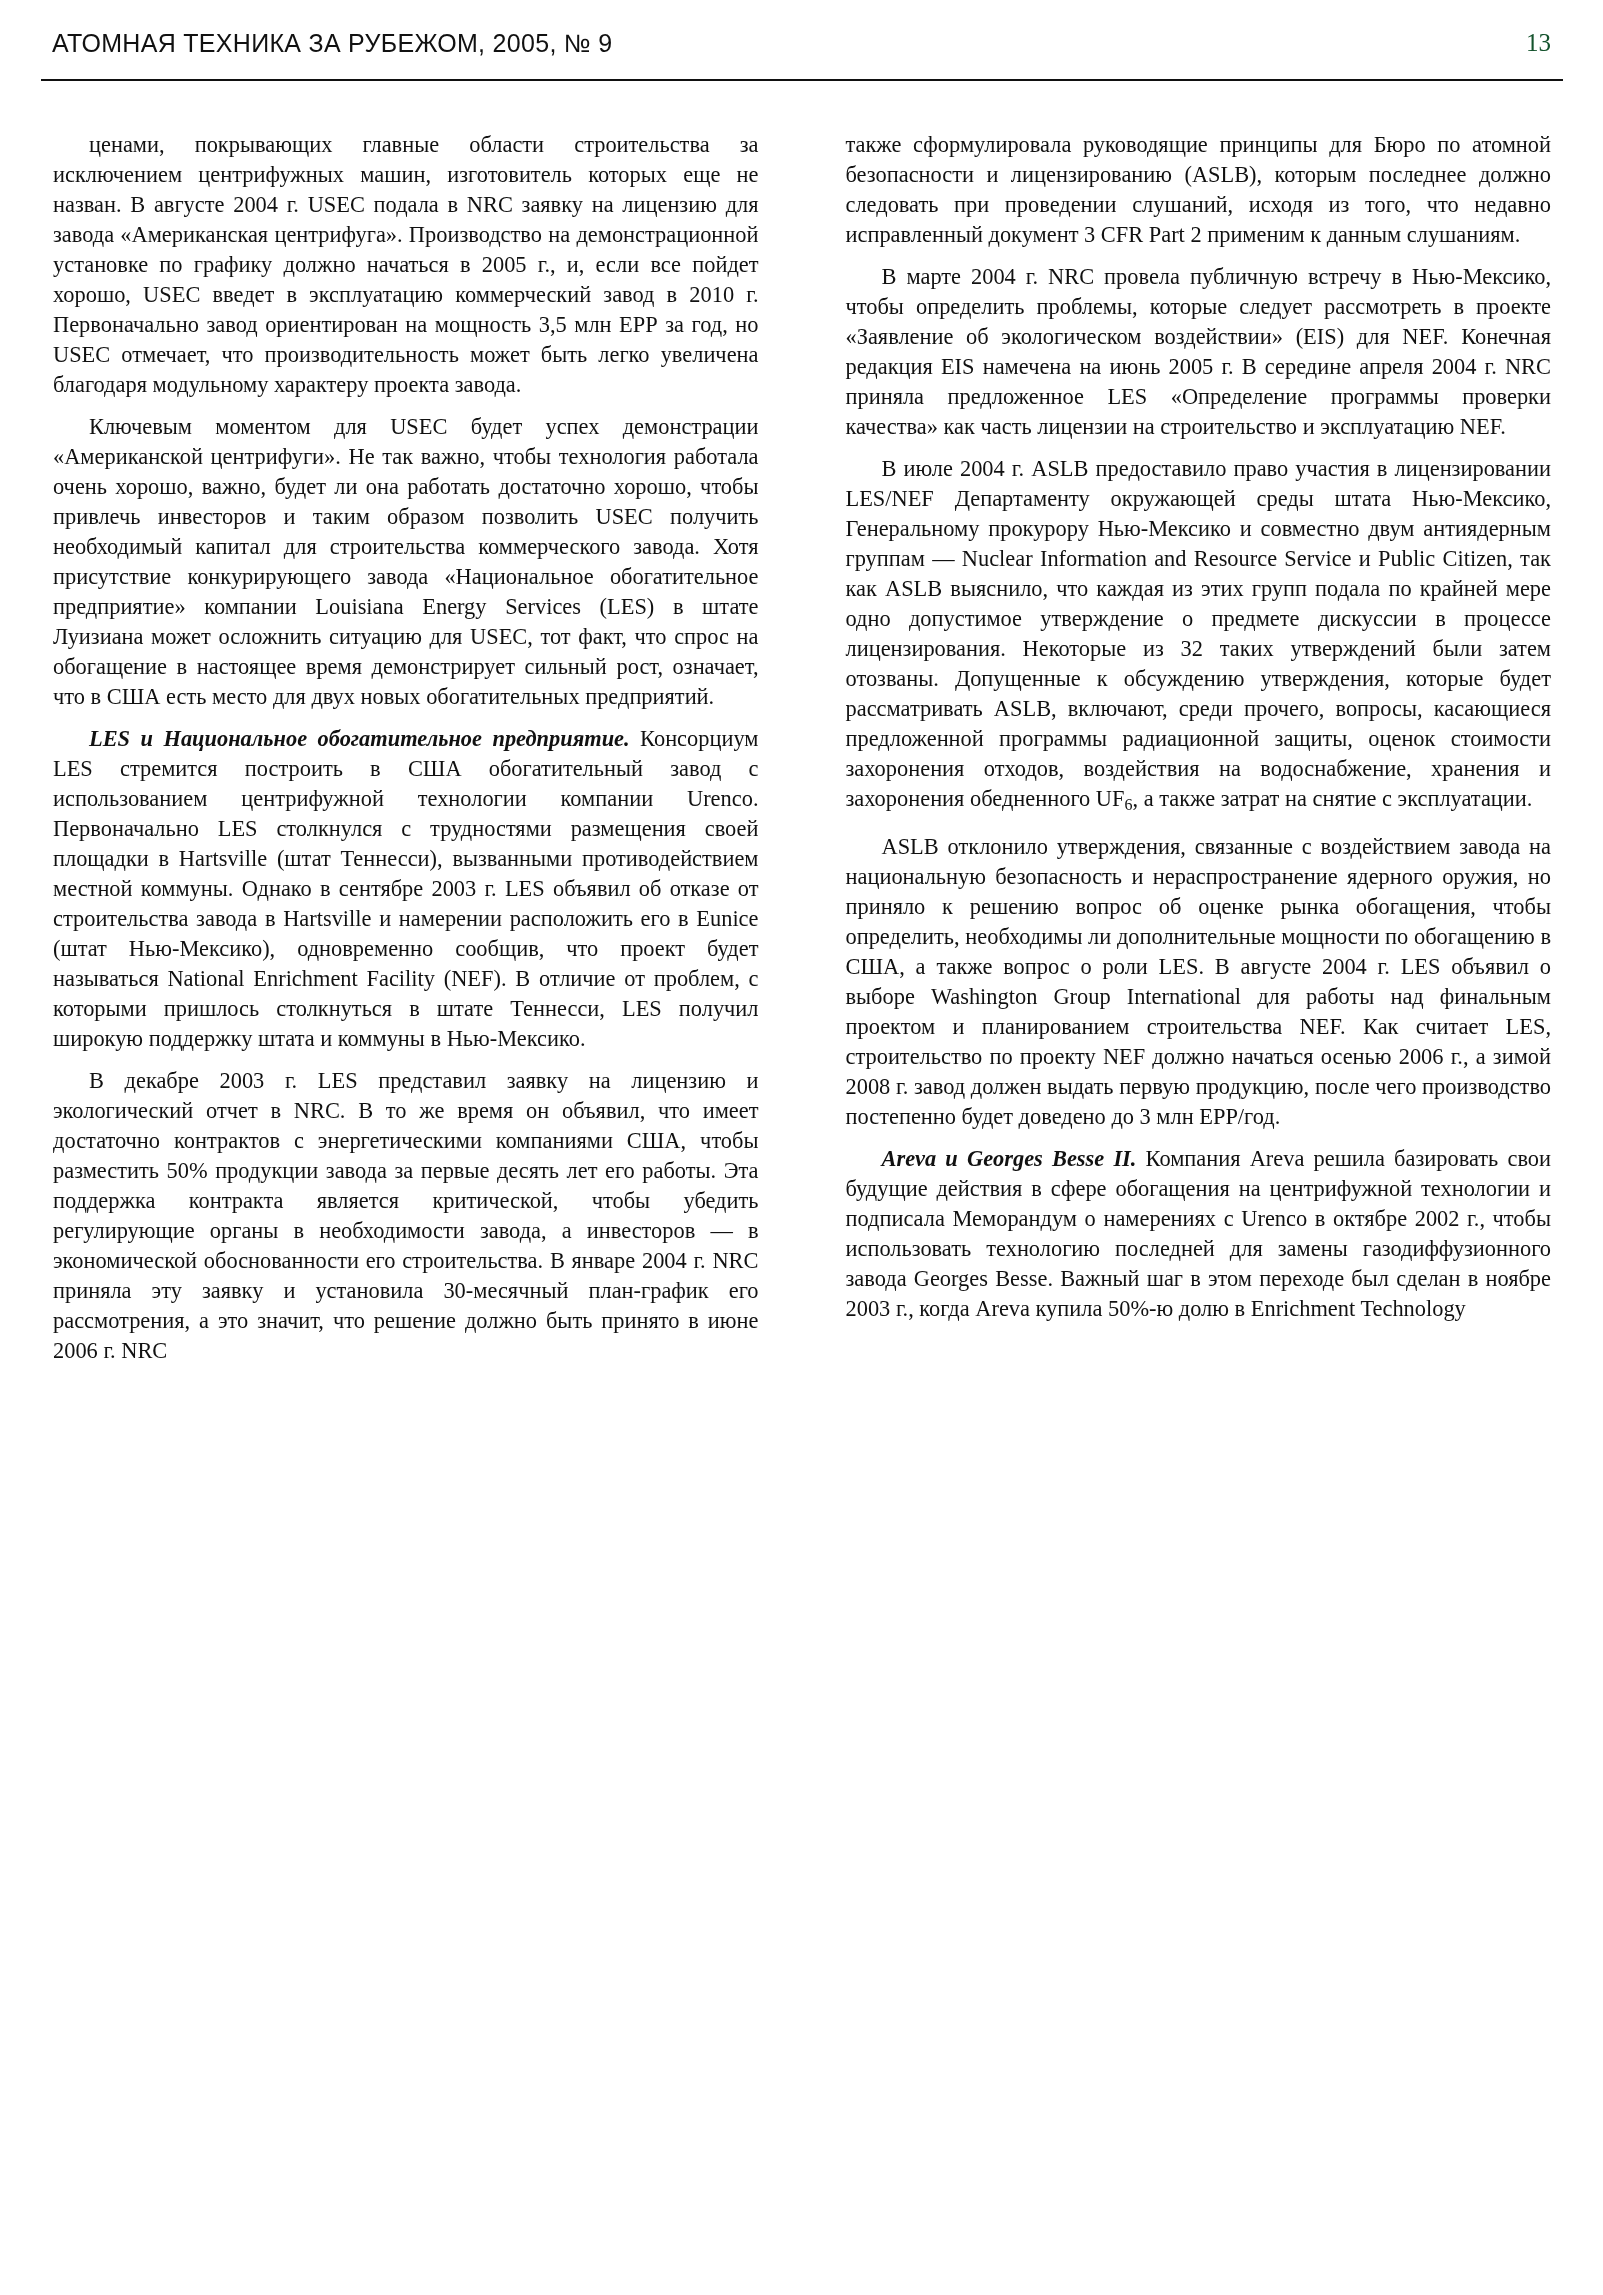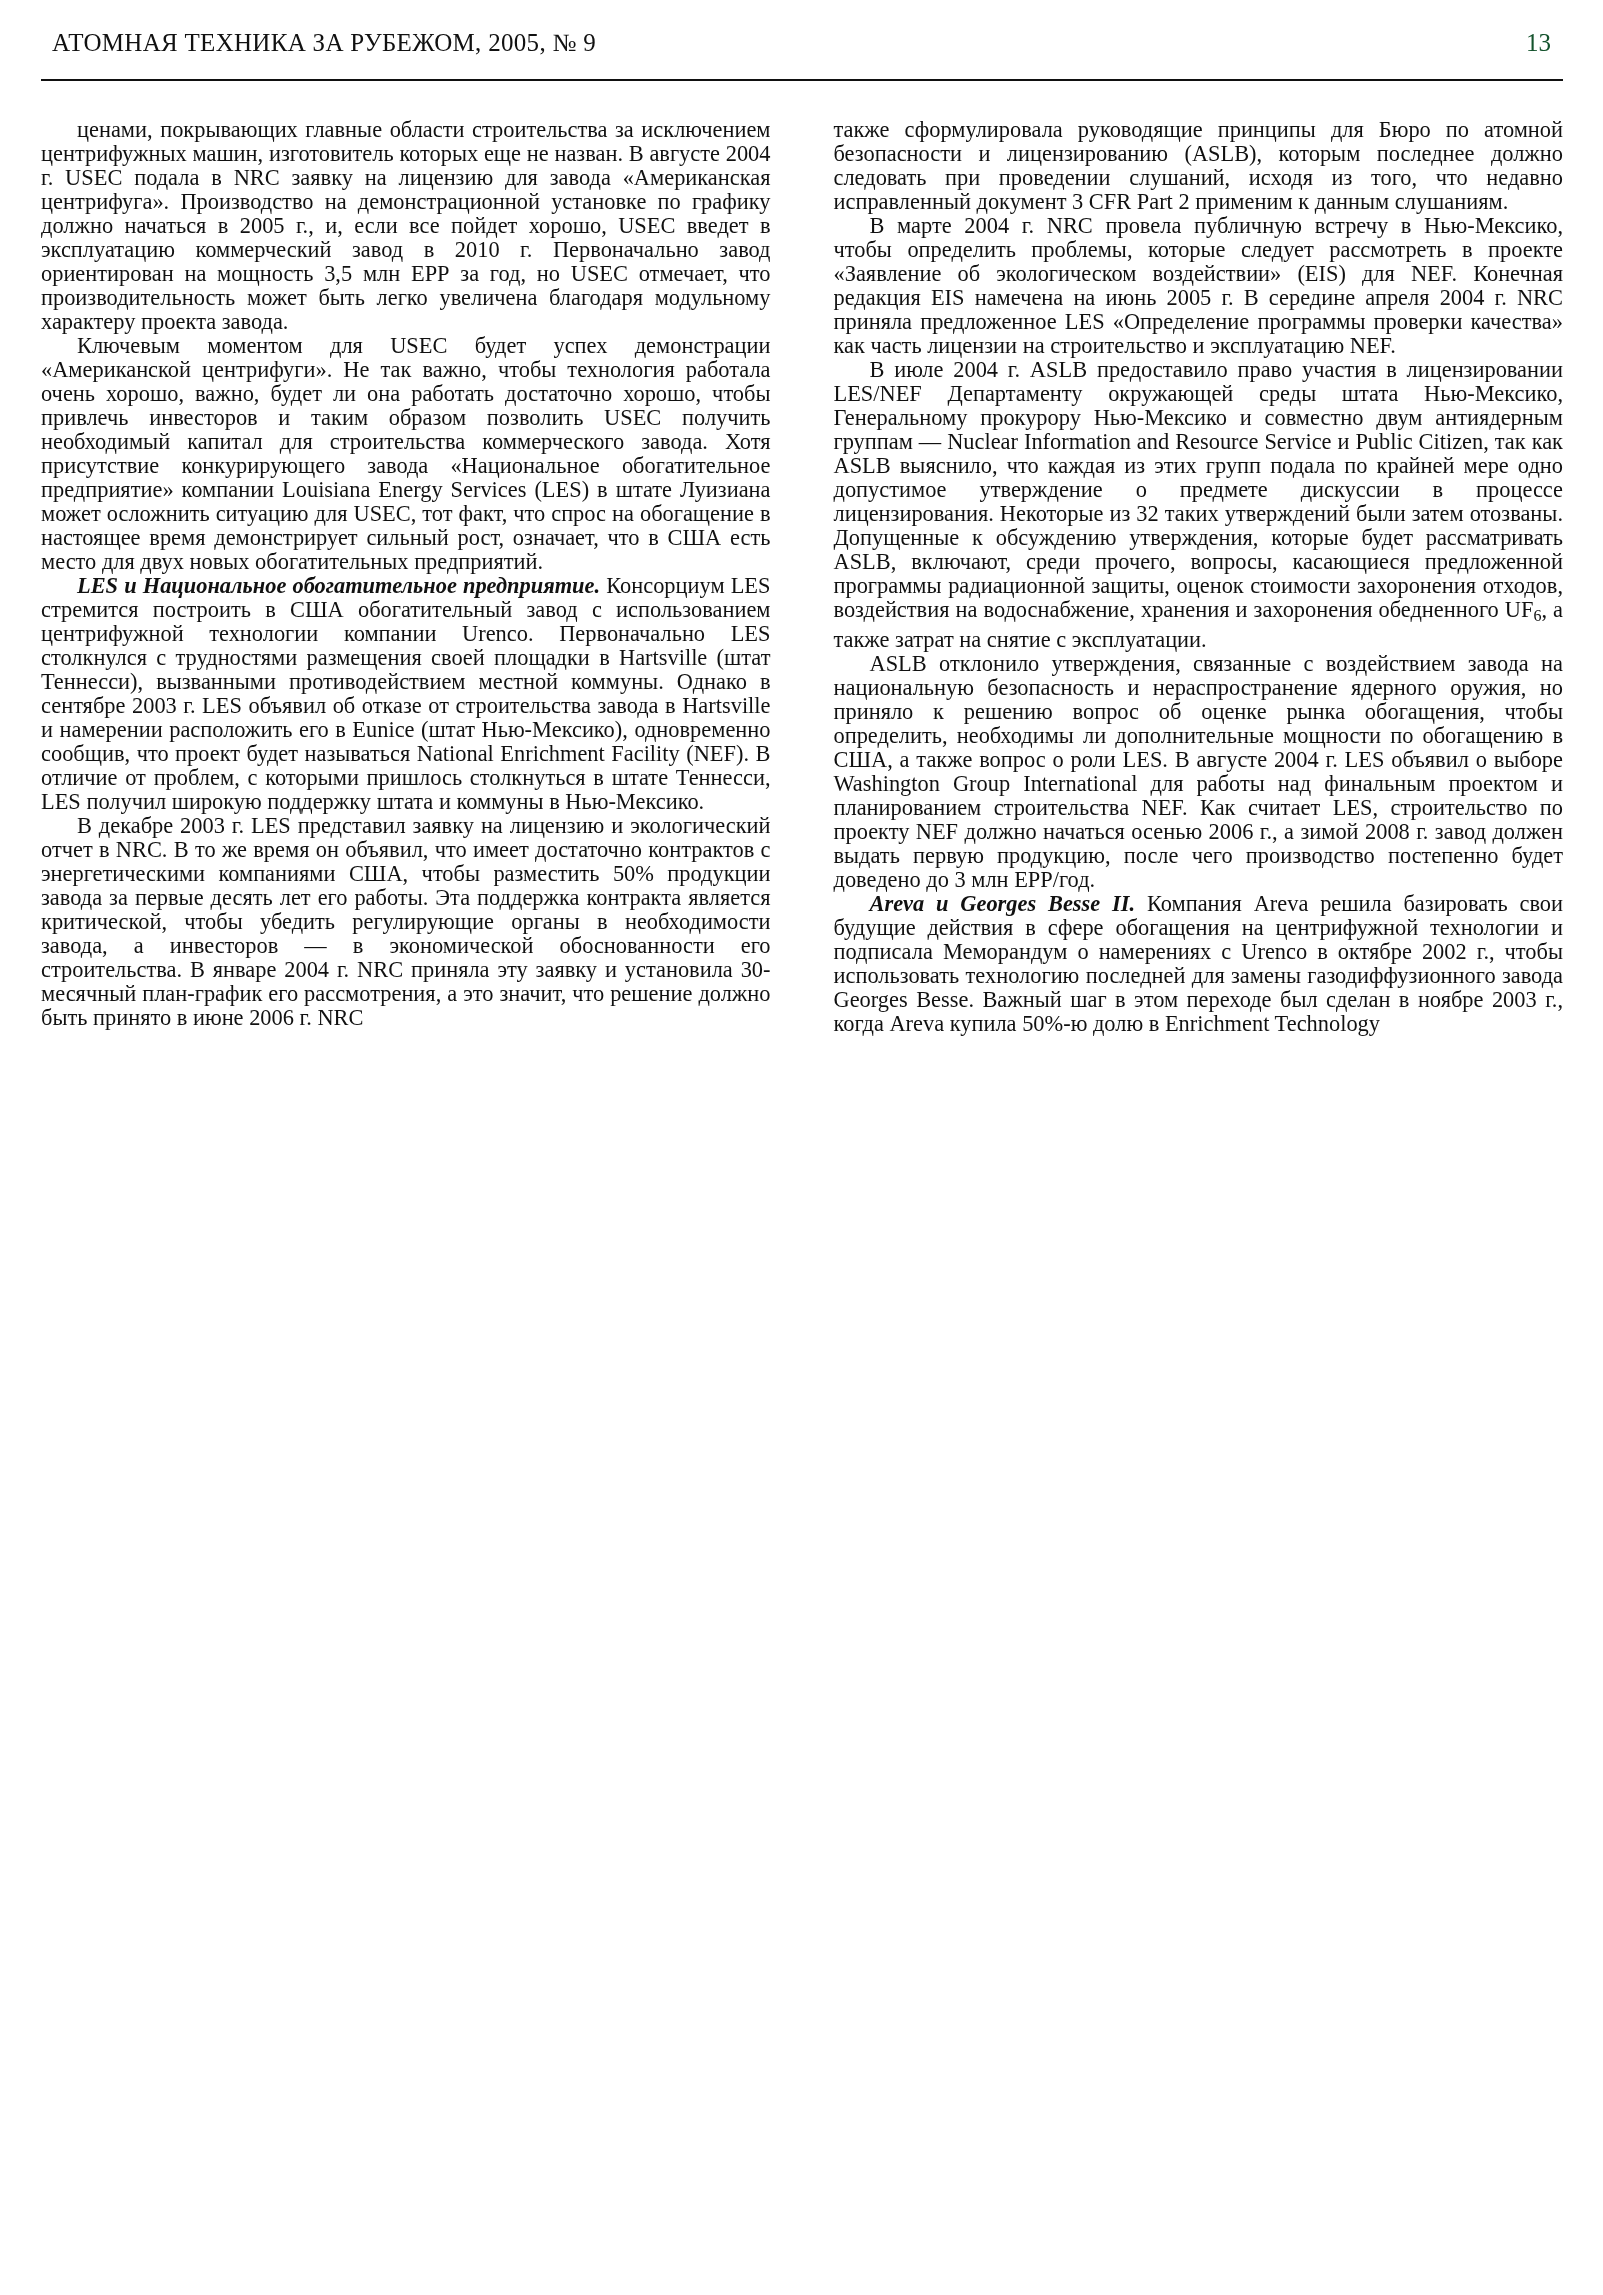--- a/index.html
+++ b/index.html
@@ -25,21 +25,21 @@
     position: absolute;
     top: 29px;
     left: 52px;
     right: 52px;
     height: 37px;
     display: flex;
     align-items: flex-start;
     justify-content: space-between;
   }
   .header-title {
-    font-family: Liberation Serif, serif;
+    font-family: Liberation Sans, sans-serif;
     font-size: 25px;
     letter-spacing: 0.3px;
     color: #111111;
     white-space: nowrap;
   }
   .header-page {
     font-family: "Liberation Serif", serif;
     font-size: 25px;
     color: #14532d;
   }
@@ -56,23 +56,23 @@
     top: 118px;
     left: 41px;
     width: 1522px;
     display: flex;
     gap: 63px;
   }
   .col {
     width: 730px;
   }
   p {
-    margin: 0;
+    margin: 12px;
     font-size: 22.4px;
-    line-height: 24px;
+    line-height: 30px;
     text-align: justify;
     text-justify: inter-word;
     text-indent: 36px;
     hyphens: manual;
   }
   p.noindent {
     text-indent: 0;
   }
   .runin {
     font-weight: bold;

